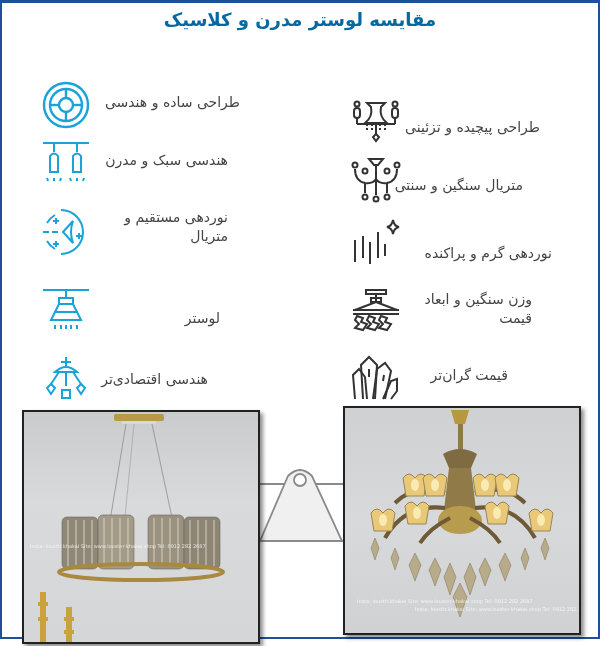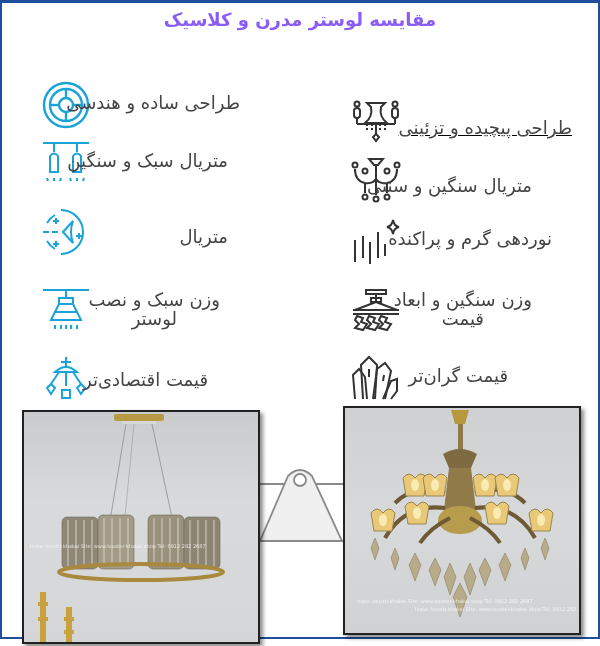--- a/index.html
+++ b/index.html
@@ -1,20 +1,20 @@
 <!DOCTYPE html>
 <html><head>
 <meta charset="utf-8">
 <style>
   html, body { margin:0; padding:0; background:#ffffff; }
   body { width:600px; height:646px; position:relative; overflow:hidden; font-family:"DejaVu Sans", sans-serif; }
   .frame { position:absolute; left:0; top:0; width:596px; height:634px; border:2px solid #1f4e9c; border-top-width:3px; box-sizing:content-box; }
-  .title { position:absolute; left:0; width:600px; top:9px; text-align:center; font-size:18px; font-weight:bold; color:#8b5cf6; direction:rtl; }
+  .title { position:absolute; left:0; width:600px; top:9px; text-align:center; font-size:18px; font-weight:bold; color:#0369a1; direction:rtl; }
   .item { position:absolute; display:flex; align-items:center; direction:rtl; }
-  .item .label { font-size:18px; color:#444444; line-height:19px; direction:rtl; text-align:center; }
+  .item .label { font-size:14px; color:#444444; line-height:19px; direction:rtl; text-align:right; }
   .icon { position:absolute; }
   .icon svg { display:block; }
   .photo { position:absolute; border:2px solid #222; box-shadow:3px 3px 4px rgba(0,0,0,0.45); overflow:hidden; background:#d7d9da; }
   .wm { position:absolute; font-size:5px; color:rgba(255,255,255,0.75); white-space:nowrap; }
 </style>
 </head>
 <body>
 
 <div class="frame"></div>
 
@@ -44,100 +44,100 @@
     <path d="M32 16 q4-5 8 0 v16 h-8 z"></path>
     <line x1="6" y1="38" x2="7" y2="41"></line>
       <line x1="13" y1="38" x2="13" y2="41"></line>
       <line x1="20" y1="38" x2="19" y2="41"></line>
     <line x1="29" y1="38" x2="30" y2="41"></line>
       <line x1="36" y1="38" x2="36" y2="41"></line>
       <line x1="43" y1="38" x2="42" y2="41"></line>
   </svg>
 </div>
 <div class="item" style="right:372px;top:151px;">
-  <span class="label">متریال سبک و سنگین</span>
+  <span class="label">هندسی سبک و مدرن</span>
 </div>
 
 <div class="icon" style="left:41px;top:207px;">
   <svg width="50" height="50" viewBox="0 0 50 50" fill="none" stroke="#1aa3d9" stroke-width="2">
     <path d="M20 3 A22 22 0 1 1 20 47"></path>
     <path d="M14 8 A22 22 0 0 0 6 16"></path>
     <path d="M6 34 A22 22 0 0 0 14 42"></path>
     <line x1="2" y1="25" x2="8" y2="25"></line>
       <line x1="11" y1="25" x2="17" y2="25"></line>
     <path d="M22 25 L32 14 Q28 25 32 36 Z"></path>
     <path d="M15 11 v6 M12 14 h6"></path>
     <path d="M15 34 v6 M12 37 h6"></path>
     <path d="M38 26 v6 M35 29 h6"></path>
   </svg>
 </div>
 <div class="item" style="right:372px;top:208px;">
   <span class="label">
-    <br>
+    <span>نوردهی مستقیم و</span><br>
     <span>متریال</span>
   </span>
 </div>
 
 <div class="icon" style="left:41px;top:288px;">
   <svg width="50" height="48" viewBox="0 0 50 48" fill="none" stroke="#1aa3d9" stroke-width="2">
     <line x1="2" y1="2" x2="48" y2="2"></line>
     <line x1="25" y1="2" x2="25" y2="10"></line>
     <rect x="18" y="10" width="14" height="6"></rect>
     <path d="M18 16 L10 32 H40 L32 16"></path>
     <line x1="13" y1="24" x2="37" y2="24"></line>
     <line x1="14" y1="37" x2="14" y2="41"></line>
       <line x1="20" y1="37" x2="20" y2="41"></line>
       <line x1="25" y1="37" x2="25" y2="41"></line>
       <line x1="30" y1="37" x2="30" y2="41"></line>
       <line x1="36" y1="37" x2="36" y2="41"></line>
   </svg>
 </div>
 <div class="item" style="right:380px;top:290px;">
   <span class="label">
-    <span>وزن سبک و نصب</span><br>
+    <br>
     <span>لوستر</span>
   </span>
 </div>
 
 <div class="icon" style="left:41px;top:356px;">
   <svg width="50" height="48" viewBox="0 0 50 48" fill="none" stroke="#1aa3d9" stroke-width="2">
     <line x1="25" y1="1" x2="25" y2="10"></line>
     <line x1="20" y1="6" x2="30" y2="6"></line>
     <path d="M14 16 Q25 6 36 16 Z"></path>
     <line x1="18" y1="16" x2="10" y2="28"></line>
       <line x1="25" y1="16" x2="25" y2="30"></line>
       <line x1="32" y1="16" x2="40" y2="28"></line>
     <path d="M6 32 l4-4 4 4 -4 6 z"></path>
     <path d="M21 34 h8 v8 h-8 z"></path>
     <path d="M36 32 l4-4 4 4 -4 6 z"></path>
   </svg>
 </div>
 <div class="item" style="right:392px;top:370px;">
-  <span class="label">قیمت اقتصادی‌تر</span>
+  <span class="label">هندسی اقتصادی‌تر</span>
 </div>
 
 <div class="icon" style="left:351px;top:100px;">
   <svg width="50" height="44" viewBox="0 0 50 44" fill="none" stroke="#333" stroke-width="2">
     <path d="M16 3 h18 l-4 4 q-2 10 6 16 H14 q8-6 6-16 z"></path>
     <circle cx="6" cy="4" r="2.5"></circle>
       <rect x="3" y="8" width="6" height="10" rx="3"></rect>
       <line x1="6" y1="18" x2="6" y2="24"></line>
     <circle cx="44" cy="4" r="2.5"></circle>
       <rect x="41" y="8" width="6" height="10" rx="3"></rect>
       <line x1="44" y1="18" x2="44" y2="24"></line>
     <line x1="6" y1="24" x2="44" y2="24"></line>
     <line x1="16" y1="24" x2="16" y2="30" stroke-dasharray="2 2"></line>
       <line x1="21" y1="24" x2="21" y2="32" stroke-dasharray="2 2"></line>
     <line x1="29" y1="24" x2="29" y2="32" stroke-dasharray="2 2"></line>
       <line x1="34" y1="24" x2="34" y2="30" stroke-dasharray="2 2"></line>
     <line x1="25" y1="24" x2="25" y2="34"></line>
     <path d="M25 34 l3 3 -3 4 -3-4 z"></path>
   </svg>
 </div>
-<div class="item" style="right:28px;top:118px;text-decoration:underline;">
+<div class="item" style="right:60px;top:118px;">
   <span class="label">طراحی پیچیده و تزئینی</span>
 </div>
 
 <div class="icon" style="left:351px;top:157px;">
   <svg width="50" height="46" viewBox="0 0 50 46" fill="none" stroke="#333" stroke-width="2">
     <path d="M18 2 h14 l-5 6 h-4 z"></path>
     <line x1="25" y1="8" x2="25" y2="32"></line>
     <path d="M4 12 q0 12 10 14 q8 1 11-4"></path>
     <path d="M46 12 q0 12 -10 14 q-8 1 -11-4"></path>
     <circle cx="4" cy="8" r="2.5"></circle>
@@ -145,35 +145,35 @@
     <circle cx="14" cy="14" r="2.5"></circle>
       <circle cx="36" cy="14" r="2.5"></circle>
     <line x1="14" y1="26" x2="14" y2="36"></line>
       <line x1="25" y1="32" x2="25" y2="38"></line>
       <line x1="36" y1="26" x2="36" y2="36"></line>
     <circle cx="14" cy="40" r="2.5"></circle>
       <circle cx="25" cy="42" r="2.5"></circle>
       <circle cx="36" cy="40" r="2.5"></circle>
   </svg>
 </div>
-<div class="item" style="right:68px;top:176px;margin-left:8px;">
+<div class="item" style="right:77px;top:176px;margin-left:8px;">
   <span class="label">متریال سنگین و سنتی</span>
 </div>
 
 <div class="icon" style="left:351px;top:218px;">
   <svg width="50" height="48" viewBox="0 0 50 48" fill="none" stroke="#333" stroke-width="2">
     <line x1="4" y1="22" x2="4" y2="44"></line>
       <line x1="12" y1="18" x2="12" y2="40"></line>
     <line x1="19" y1="24" x2="19" y2="46"></line>
       <line x1="27" y1="14" x2="27" y2="40"></line>
     <line x1="34" y1="26" x2="34" y2="38"></line>
     <path d="M42 2 q1 6 6 7 q-5 1 -6 7 q-1-6 -6-7 q5-1 6-7 z"></path>
   </svg>
 </div>
-<div class="item" style="right:48px;top:229px;">
+<div class="item" style="right:48px;top:244px;">
   <span class="label">نوردهی گرم و پراکنده</span>
 </div>
 
 <div class="icon" style="left:351px;top:288px;">
   <svg width="50" height="46" viewBox="0 0 50 46" fill="none" stroke="#333" stroke-width="2">
     <rect x="15" y="2" width="20" height="4"></rect>
     <line x1="25" y1="6" x2="25" y2="14"></line>
     <rect x="20" y="10" width="10" height="4"></rect>
     <path d="M25 14 L4 22 M25 14 L46 22"></path>
     <line x1="2" y1="22" x2="48" y2="22"></line>

